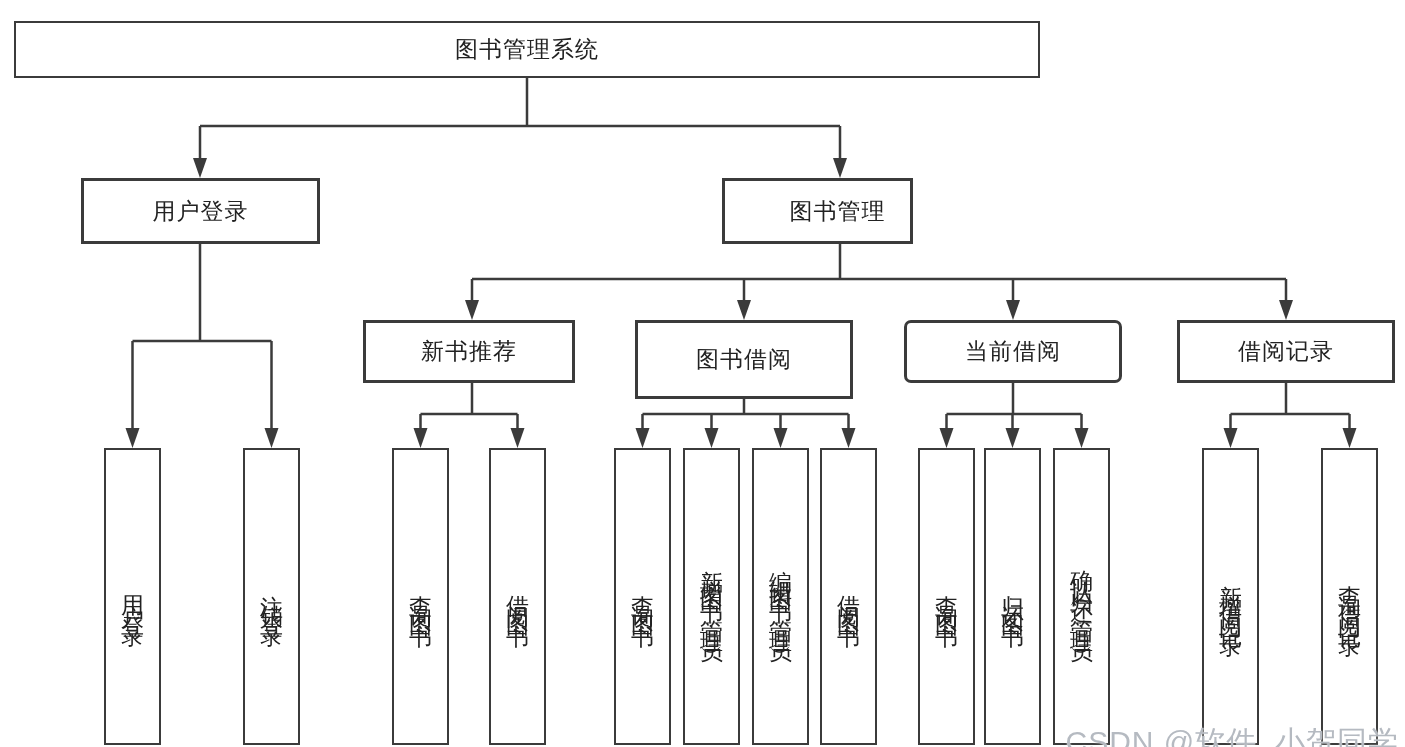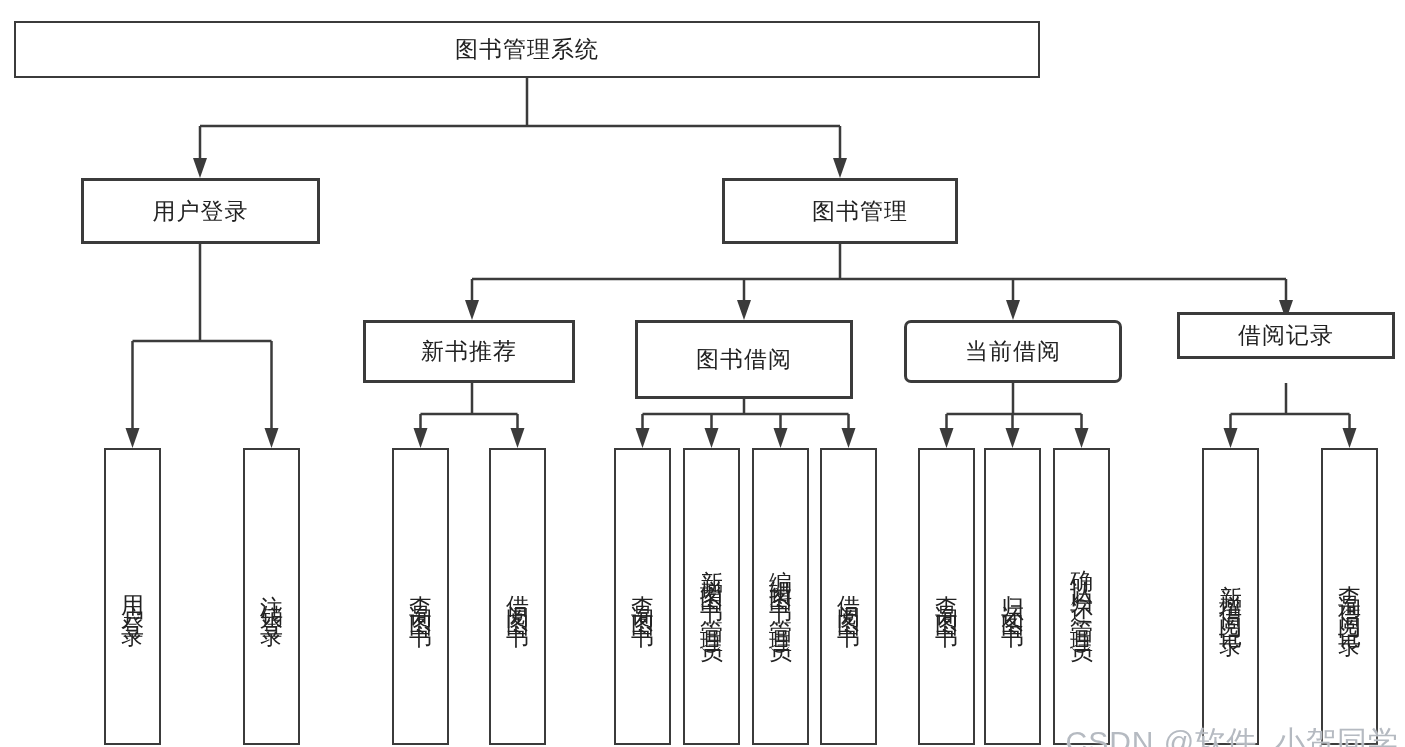--- a/index.html
+++ b/index.html
@@ -116,34 +116,34 @@
     <polygon points="1342.5,420 1356.5,420 1349.5,440"></polygon>
   </svg>
 
   <div class="node root" style="left:14px; top:13px; width:1026px; height:57px;">
     <span>图书管理系统</span>
   </div>
 
   <div class="node" style="left:81px; top:170px; width:239px; height:66px;">
     <span>用户登录</span>
   </div>
-  <div class="node" style="left:722px; top:170px; width:236px; height:66px;padding-left:40px;">
+  <div class="node" style="left:722px; top:170px; width:191px; height:66px;padding-left:40px;">
     <span>图书管理</span>
   </div>
 
   <div class="node" style="left:363px; top:312px; width:212px; height:63px;">
     <span>新书推荐</span>
   </div>
   <div class="node" style="left:635px; top:312px; width:218px; height:79px;">
     <span>图书借阅</span>
   </div>
   <div class="node" style="left:904px; top:312px; width:218px; height:63px;border-radius:7px;">
     <span>当前借阅</span>
   </div>
-  <div class="node" style="left:1177px; top:304px; width:218px; height:47px;">
+  <div class="node" style="left:1177px; top:312px; width:218px; height:63px;">
     <span>借阅记录</span>
   </div>
 
   <div class="leaf" style="left:104px;">
     <span class="v-label">用户登录</span>
   </div>
   <div class="leaf" style="left:243px;">
     <span class="v-label">注销登录</span>
   </div>
 

